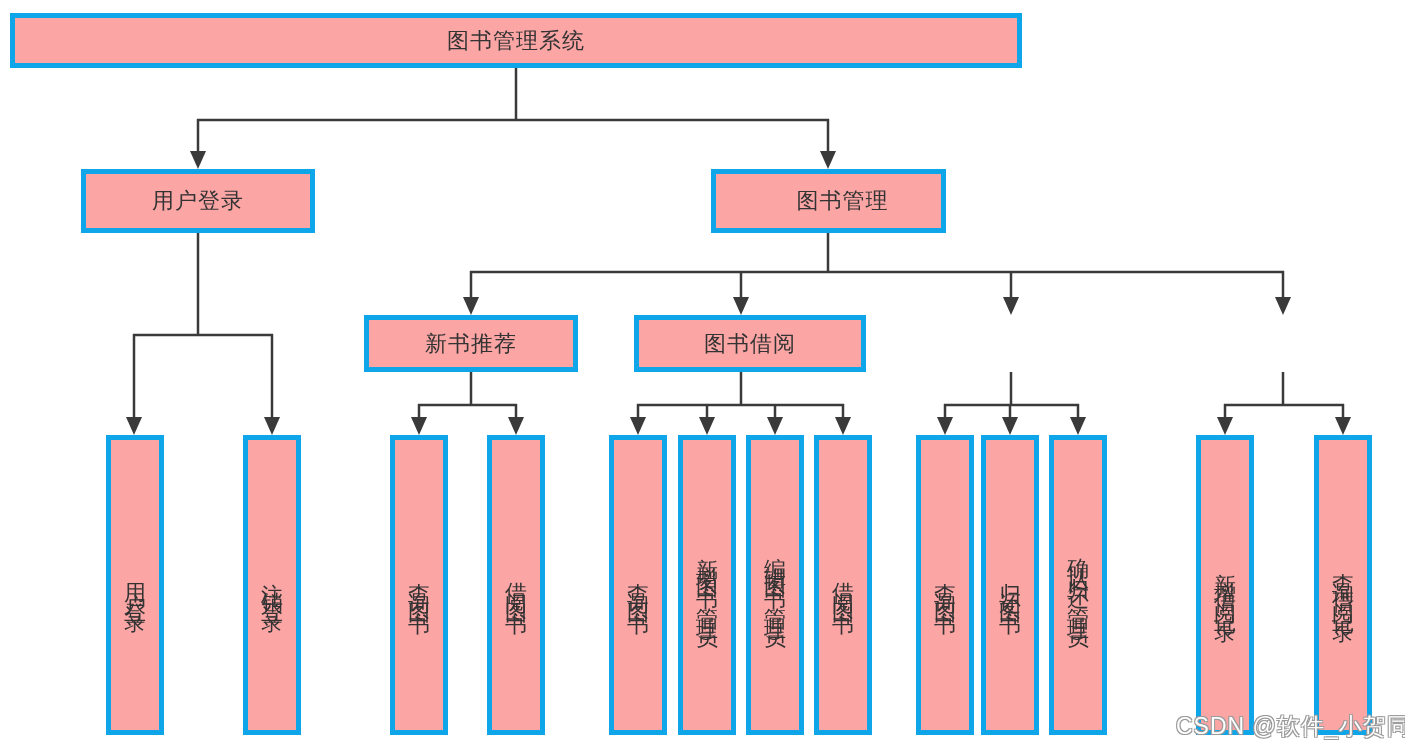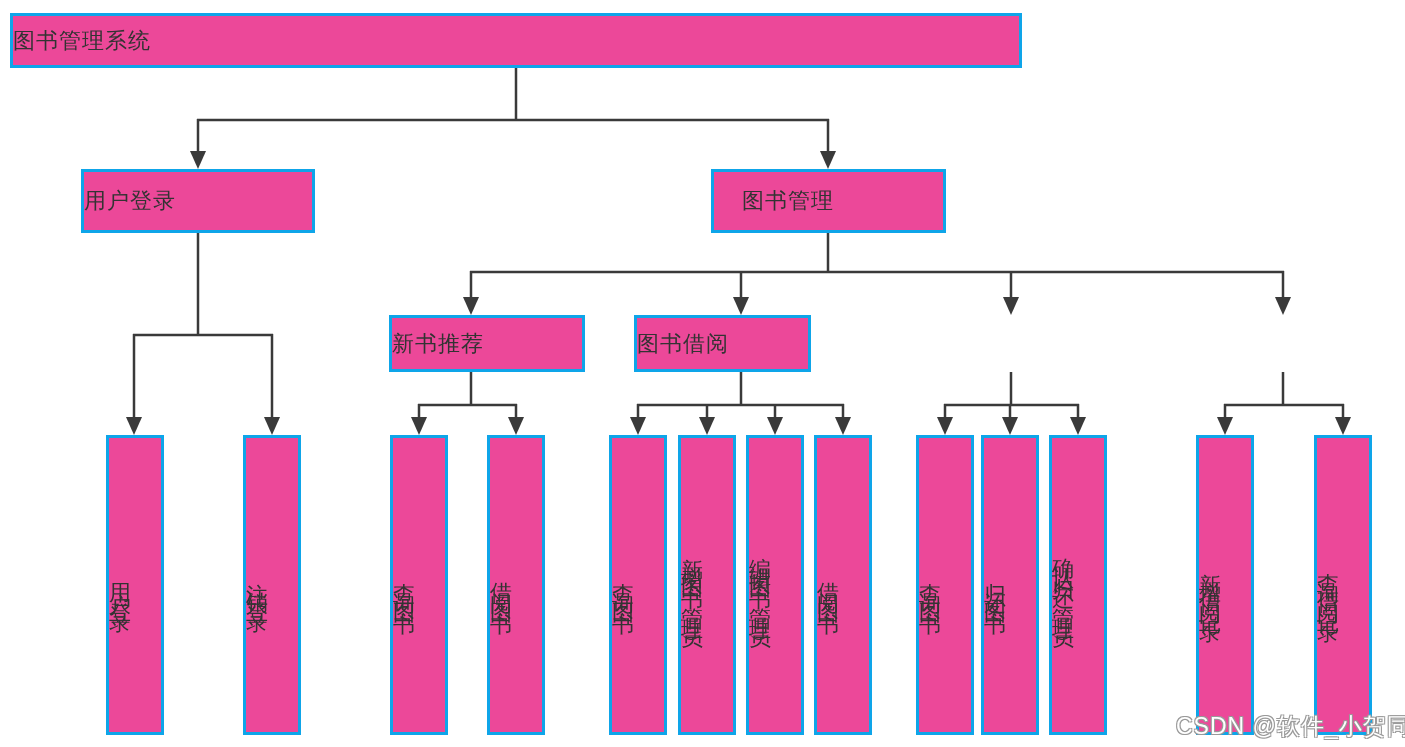--- a/index.html
+++ b/index.html
@@ -13,44 +13,44 @@
   }
   #connectors {
     position: absolute;
     left: 0; top: 0;
     width: 1405px; height: 747px;
     pointer-events: none;
   }
   .box {
     position: absolute;
     box-sizing: border-box;
-    border: 3px solid #0ea5e9;
-    background: #ec4899;
+    border: 5px solid #0ea5e9;
+    background: #fca5a5;
     display: flex;
     align-items: center;
-    justify-content: flex-start;
+    justify-content: center;
     color: #333333;
     font-size: 22px;
     letter-spacing: 1px;
     z-index: 2;
   }
   .leaf span {
     writing-mode: vertical-rl;
     text-orientation: mixed;
     letter-spacing: 10px;
     line-height: 1;
     font-size: 22px;
     color: #333333;
   }
   
   .n-root   { left: 10px;   top: 13px;  width: 1012px; height: 55px; }
   .n-user   { left: 81px;   top: 169px; width: 234px;  height: 64px; }
   .n-mgmt   { left: 711px;  top: 169px; width: 235px;  height: 64px; padding-left: 28px; }
-  .n-newrec { left: 364px;  top: 315px; width: 196px;  height: 57px; margin-left: 25px; }
-  .n-borrow { left: 634px;  top: 315px; width: 177px;  height: 57px; }
+  .n-newrec { left: 364px;  top: 315px; width: 214px;  height: 57px; }
+  .n-borrow { left: 634px;  top: 315px; width: 232px;  height: 57px; }
   .n-curr   { left: 904px;  top: 315px; width: 214px;  height: 57px; }
   .n-record { left: 1176px; top: 315px; width: 214px;  height: 57px; }
   
   .leaf { top: 435px; height: 300px; width: 58px; }
   .l1  { left: 106px; }
   .l2  { left: 243px; }
   .l3  { left: 390px; }
   .l4  { left: 487px; }
   .l5  { left: 609px; }
   .l6  { left: 678px; }

